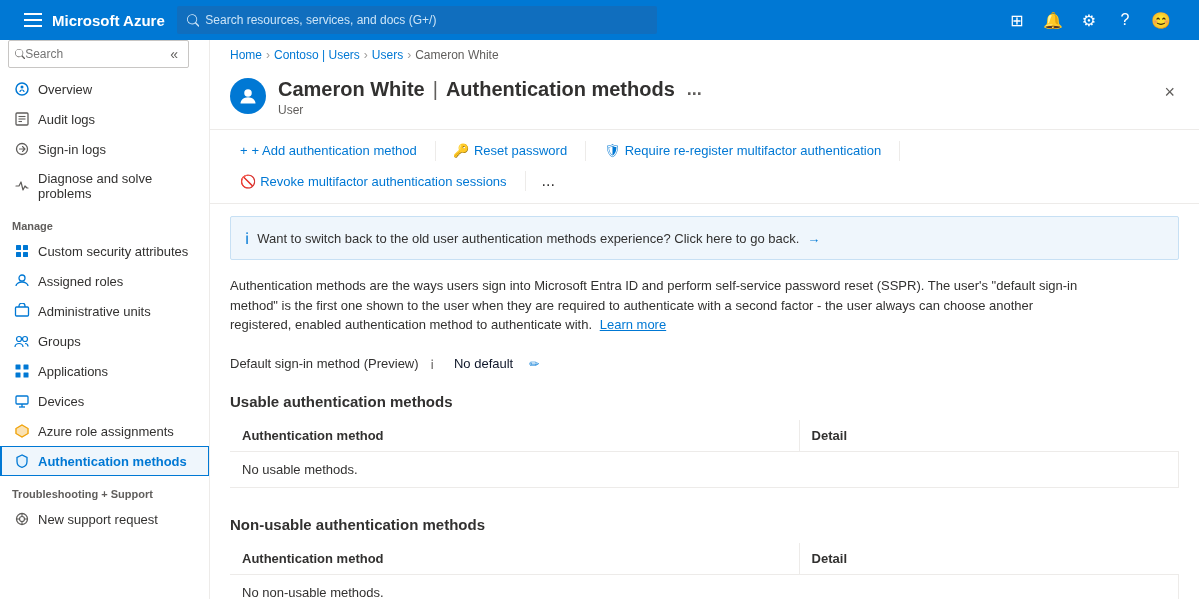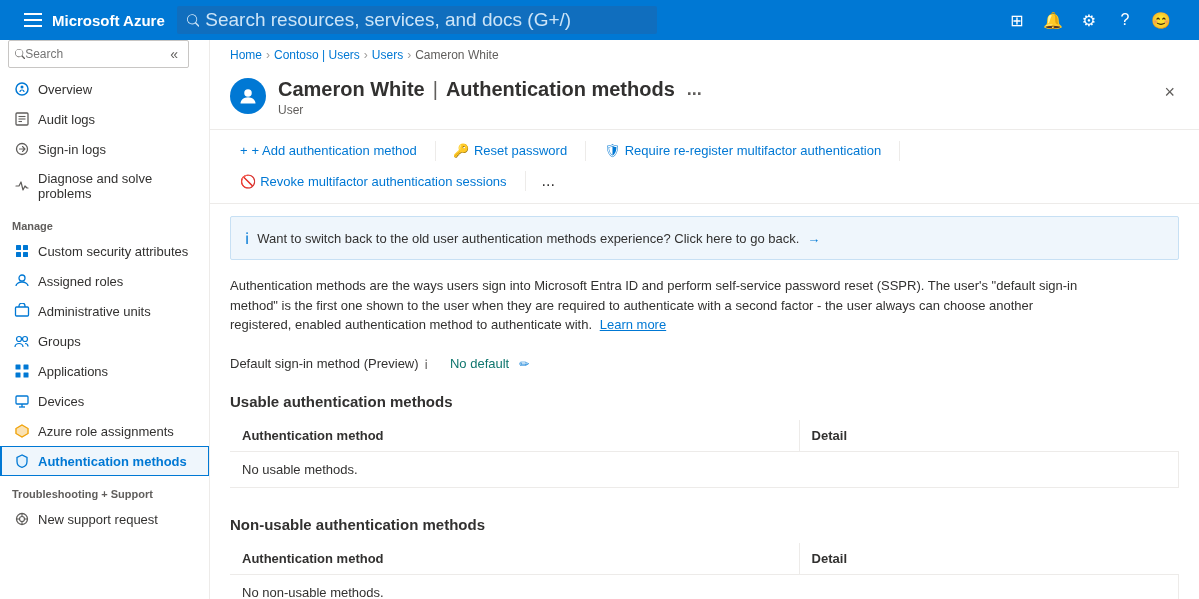--- a/index.html
+++ b/index.html
@@ -31,21 +31,21 @@
       font-size: 13px;
       display: flex;
       align-items: center;
       gap: 6px;
     }
     .search-bar input {
       background: transparent;
       border: none;
       outline: none;
       color: #cce4f7;
-      font-size: 19px;
+      font-size: 12px;
       width: 100%;
     }
     .search-bar input::placeholder { color: #cce4f7; }
     .nav-icons { display: flex; align-items: center; gap: 8px; margin-left: auto; }
     .nav-icon { width: 28px; height: 28px; display: flex; align-items: center; justify-content: center; color: white; font-size: 16px; cursor: pointer; border-radius: 2px; }
 
     
     .main-layout { display: flex; height: calc(100vh - 40px); }
 
     
@@ -181,28 +181,28 @@
       color: #323130;
       line-height: 1.5;
       max-width: 900px;
     }
 
     
     .default-signin {
       padding: 8px 20px;
       display: flex;
       align-items: center;
-      gap: 6px;
+      gap: 12px;
       font-size: 13px;
       color: #323130;
       text-align: right;
     }
     .default-signin .label { font-weight: 400; }
     .default-signin .info-icon-sm { color: #605e5c; font-size: 13px; cursor: pointer; }
-    .default-signin .value { color: #0f766e; margin-left: 16px; }
+    .default-signin .value { color: #0f172a; margin-left: 8px; }
     .default-signin .edit-icon { color: #0078d4; cursor: pointer; font-size: 12px; margin-left: 4px; }
 
     
     .section { padding: 12px 20px 0 20px; }
     .section-title { font-size: 15px; font-weight: 600; color: #323130; margin-bottom: 10px; }
 
     
     .data-table { width: 100%; border-collapse: collapse; }
     .data-table th {
       text-align: left;

